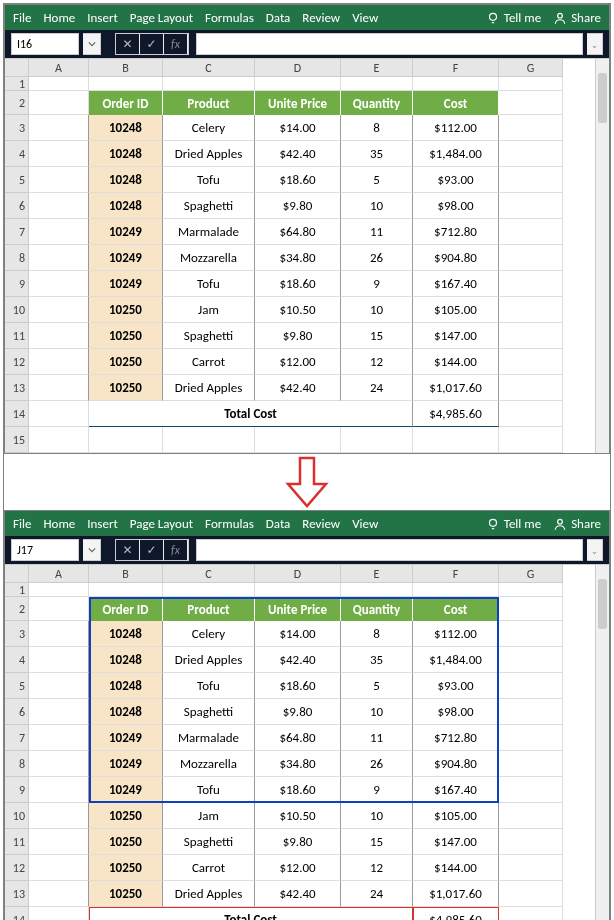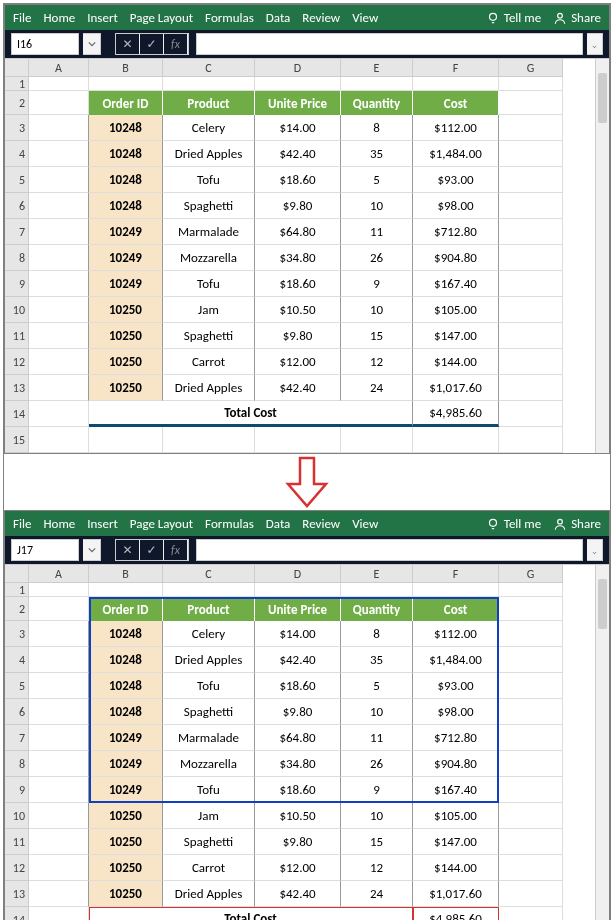--- a/index.html
+++ b/index.html
@@ -135,21 +135,21 @@
   background: #70ad47;
   color: #fff;
   font-weight: bold;
   border-right: 1px solid #fff;
   border-bottom: none;
 }
 .orderid-cell { background: #f8e5c8; font-weight: bold; }
 .tbl-border {
   border-right: 1px solid #999;
 }
-.tbl-border-b { border-bottom: 3px solid #0c4a6e; }
+.tbl-border-b { border-bottom: 1px solid #0c4a6e; }
 .total-label { font-weight: bold; justify-content: center; }
 .scrollbar-v {
   width: 14px;
   background: #f0f0f0;
   border-left: 1px solid #ccc;
   position: relative;
 }
 .scroll-thumb {
   position: absolute;
   left: 2px; right: 2px;

